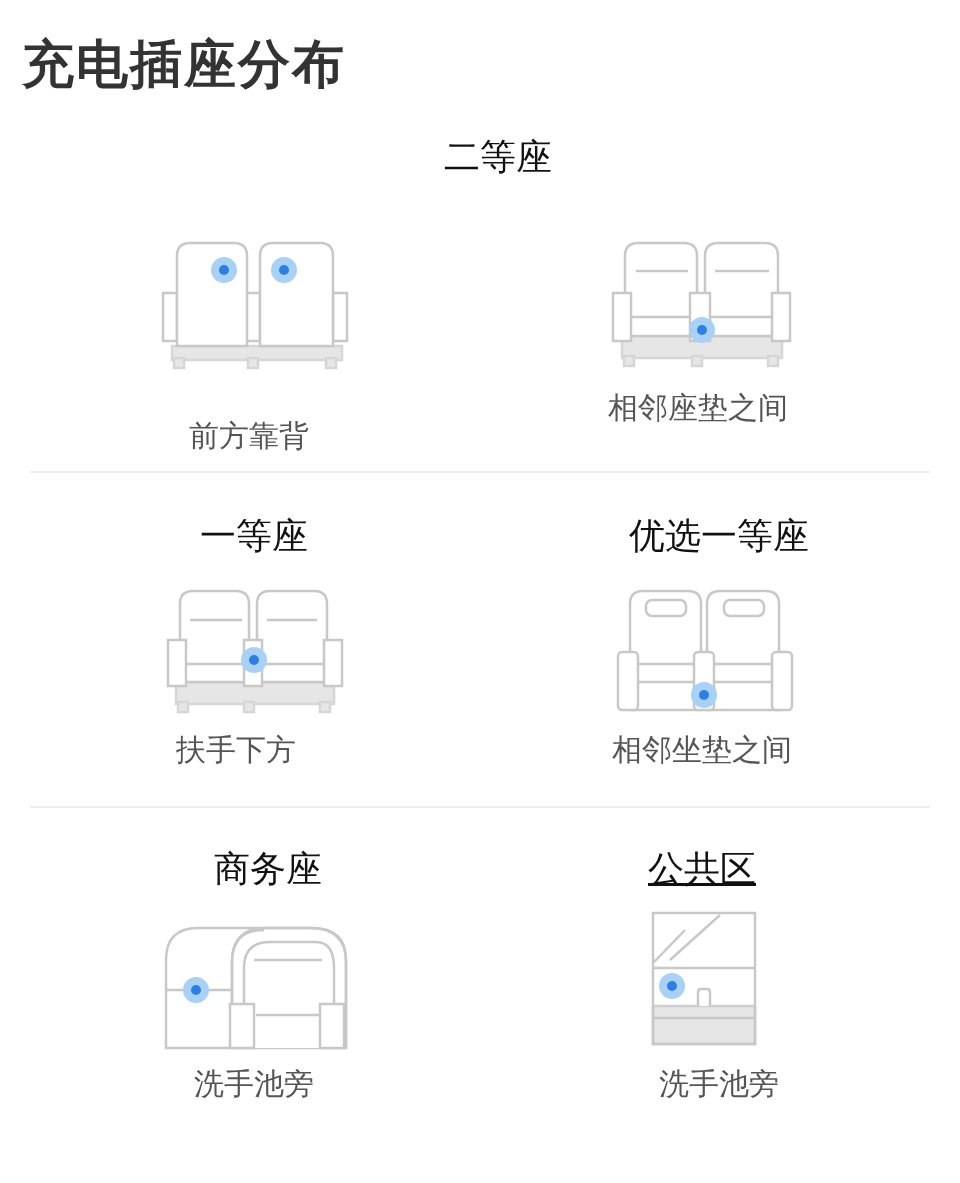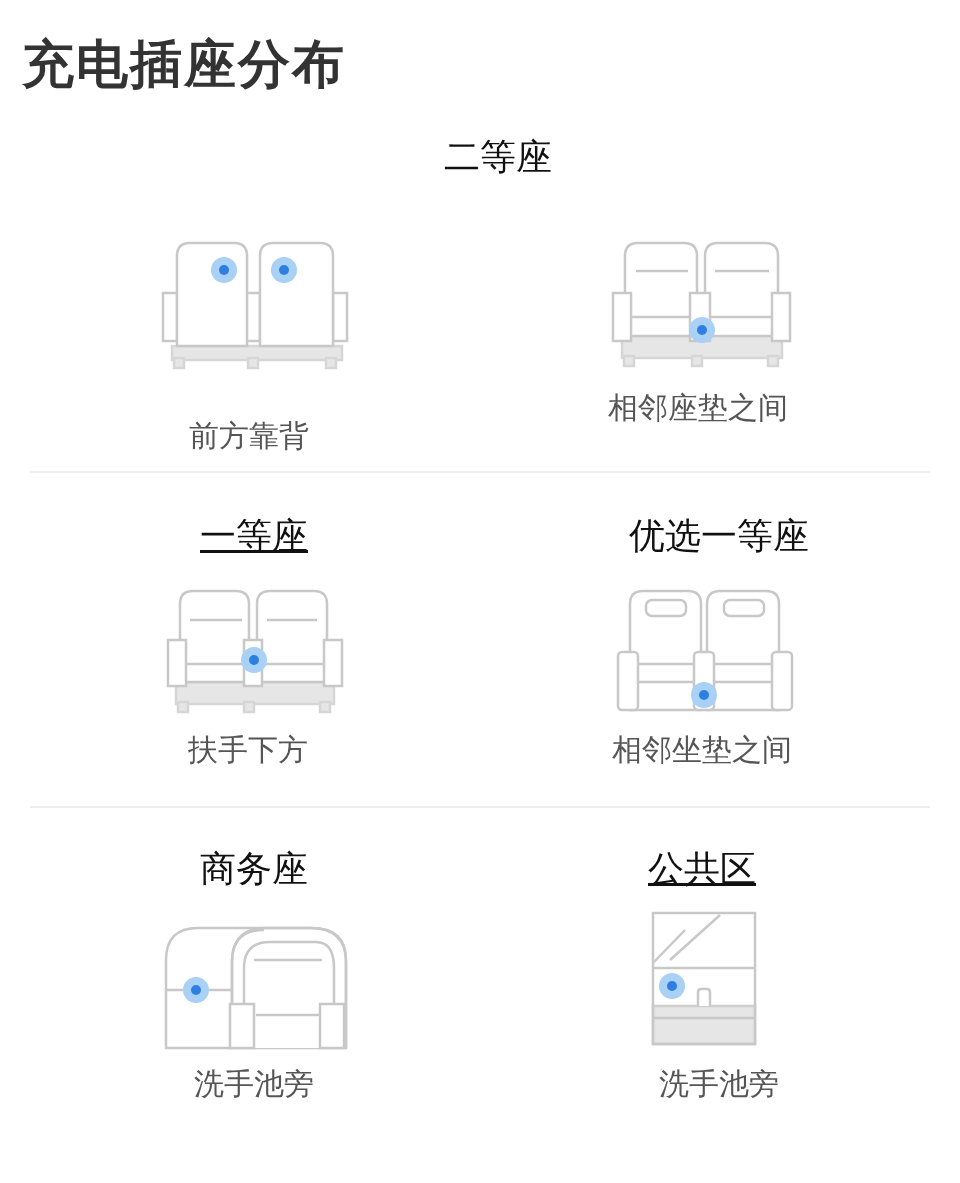--- a/index.html
+++ b/index.html
@@ -72,21 +72,21 @@
       <rect x="164" y="55" width="18" height="48" fill="#fff"></rect>
     </g>
     <circle cx="94" cy="92" r="13" fill="#a9d0f5"></circle>
     <circle cx="94" cy="92" r="5" fill="#2f7fe0"></circle>
   </svg>
 </div>
 <div class="caption" style="left:698px; top:388px;">相邻座垫之间</div>
 
 <div class="divider" style="top:471px;"></div>
 
-<div class="section-title" style="left:254px; top:512px;text-decoration:underline;">一等座</div>
+<div class="section-title" style="left:254px; top:512px;">一等座</div>
 <div class="section-title" style="left:702px; top:512px;margin-left:17px;">优选一等座</div>
 
 <div class="illus" style="left:164px; top:586px;">
   <svg width="182" height="128" viewBox="0 0 182 128">
     <g fill="none" stroke="#c8c8c8" stroke-width="2.5">
       <rect x="12" y="96" width="158" height="22" fill="#e6e6e6" stroke="#d6d6d6"></rect>
       <rect x="14" y="116" width="10" height="10" fill="#e6e6e6" stroke="#d6d6d6"></rect>
       <rect x="80" y="116" width="10" height="10" fill="#e6e6e6" stroke="#d6d6d6"></rect>
       <rect x="156" y="116" width="10" height="10" fill="#e6e6e6" stroke="#d6d6d6"></rect>
       <path d="M16 96 V18 Q16 5 29 5 H72 Q85 5 85 18 V96 Z" fill="#fff"></path>
@@ -96,21 +96,21 @@
       <line x1="20" y1="78" x2="84" y2="78"></line>
       <line x1="94" y1="78" x2="162" y2="78"></line>
       <rect x="4" y="54" width="18" height="46" fill="#fff"></rect>
       <rect x="80" y="54" width="18" height="46" fill="#fff"></rect>
       <rect x="160" y="54" width="18" height="46" fill="#fff"></rect>
     </g>
     <circle cx="90" cy="74" r="13" fill="#a9d0f5"></circle>
     <circle cx="90" cy="74" r="5" fill="#2f7fe0"></circle>
   </svg>
 </div>
-<div class="caption" style="left:248px; top:730px;">扶手下方</div>
+<div class="caption" style="left:236px; top:730px;">扶手下方</div>
 
 <div class="illus" style="left:614px; top:586px;">
   <svg width="182" height="130" viewBox="0 0 182 130">
     <g fill="none" stroke="#c8c8c8" stroke-width="2.5">
       <path d="M16 124 V18 Q16 5 29 5 H74 Q87 5 87 18 V124 Z" fill="#fff"></path>
       <path d="M93 124 V18 Q93 5 106 5 H152 Q165 5 165 18 V124 Z" fill="#fff"></path>
       <rect x="32" y="14" width="40" height="16" rx="6"></rect>
       <rect x="110" y="14" width="40" height="16" rx="6"></rect>
       <line x1="20" y1="78" x2="86" y2="78"></line>
       <line x1="94" y1="78" x2="164" y2="78"></line>
@@ -121,21 +121,21 @@
       <rect x="158" y="66" width="20" height="58" rx="4" fill="#fff"></rect>
     </g>
     <circle cx="90" cy="109" r="13" fill="#a9d0f5"></circle>
     <circle cx="90" cy="109" r="5" fill="#2f7fe0"></circle>
   </svg>
 </div>
 <div class="caption" style="left:702px; top:730px;">相邻坐垫之间</div>
 
 <div class="divider" style="top:806px;"></div>
 
-<div class="section-title" style="left:254px; top:845px;text-align:right;">商务座</div>
+<div class="section-title" style="left:268px; top:845px;text-align:right;">商务座</div>
 <div class="section-title" style="left:702px; top:845px;text-decoration:underline;">公共区</div>
 
 <div class="illus" style="left:162px; top:920px;">
   <svg width="188" height="134" viewBox="0 0 188 134">
     <g fill="none" stroke="#c8c8c8" stroke-width="2.5">
       <path d="M4 128 V40 Q4 8 36 8 H150 Q184 8 184 40 V128 Z" fill="#fff"></path>
       <path d="M70 128 V42 Q70 10 102 10"></path>
       <path d="M82 128 V48 Q82 22 108 22 H154 Q172 22 172 48 V128" fill="#fff"></path>
       <path d="M70 128 V42 Q70 8 104 8 H148 Q184 8 184 42 V128"></path>
       <line x1="92" y1="40" x2="160" y2="40"></line>

